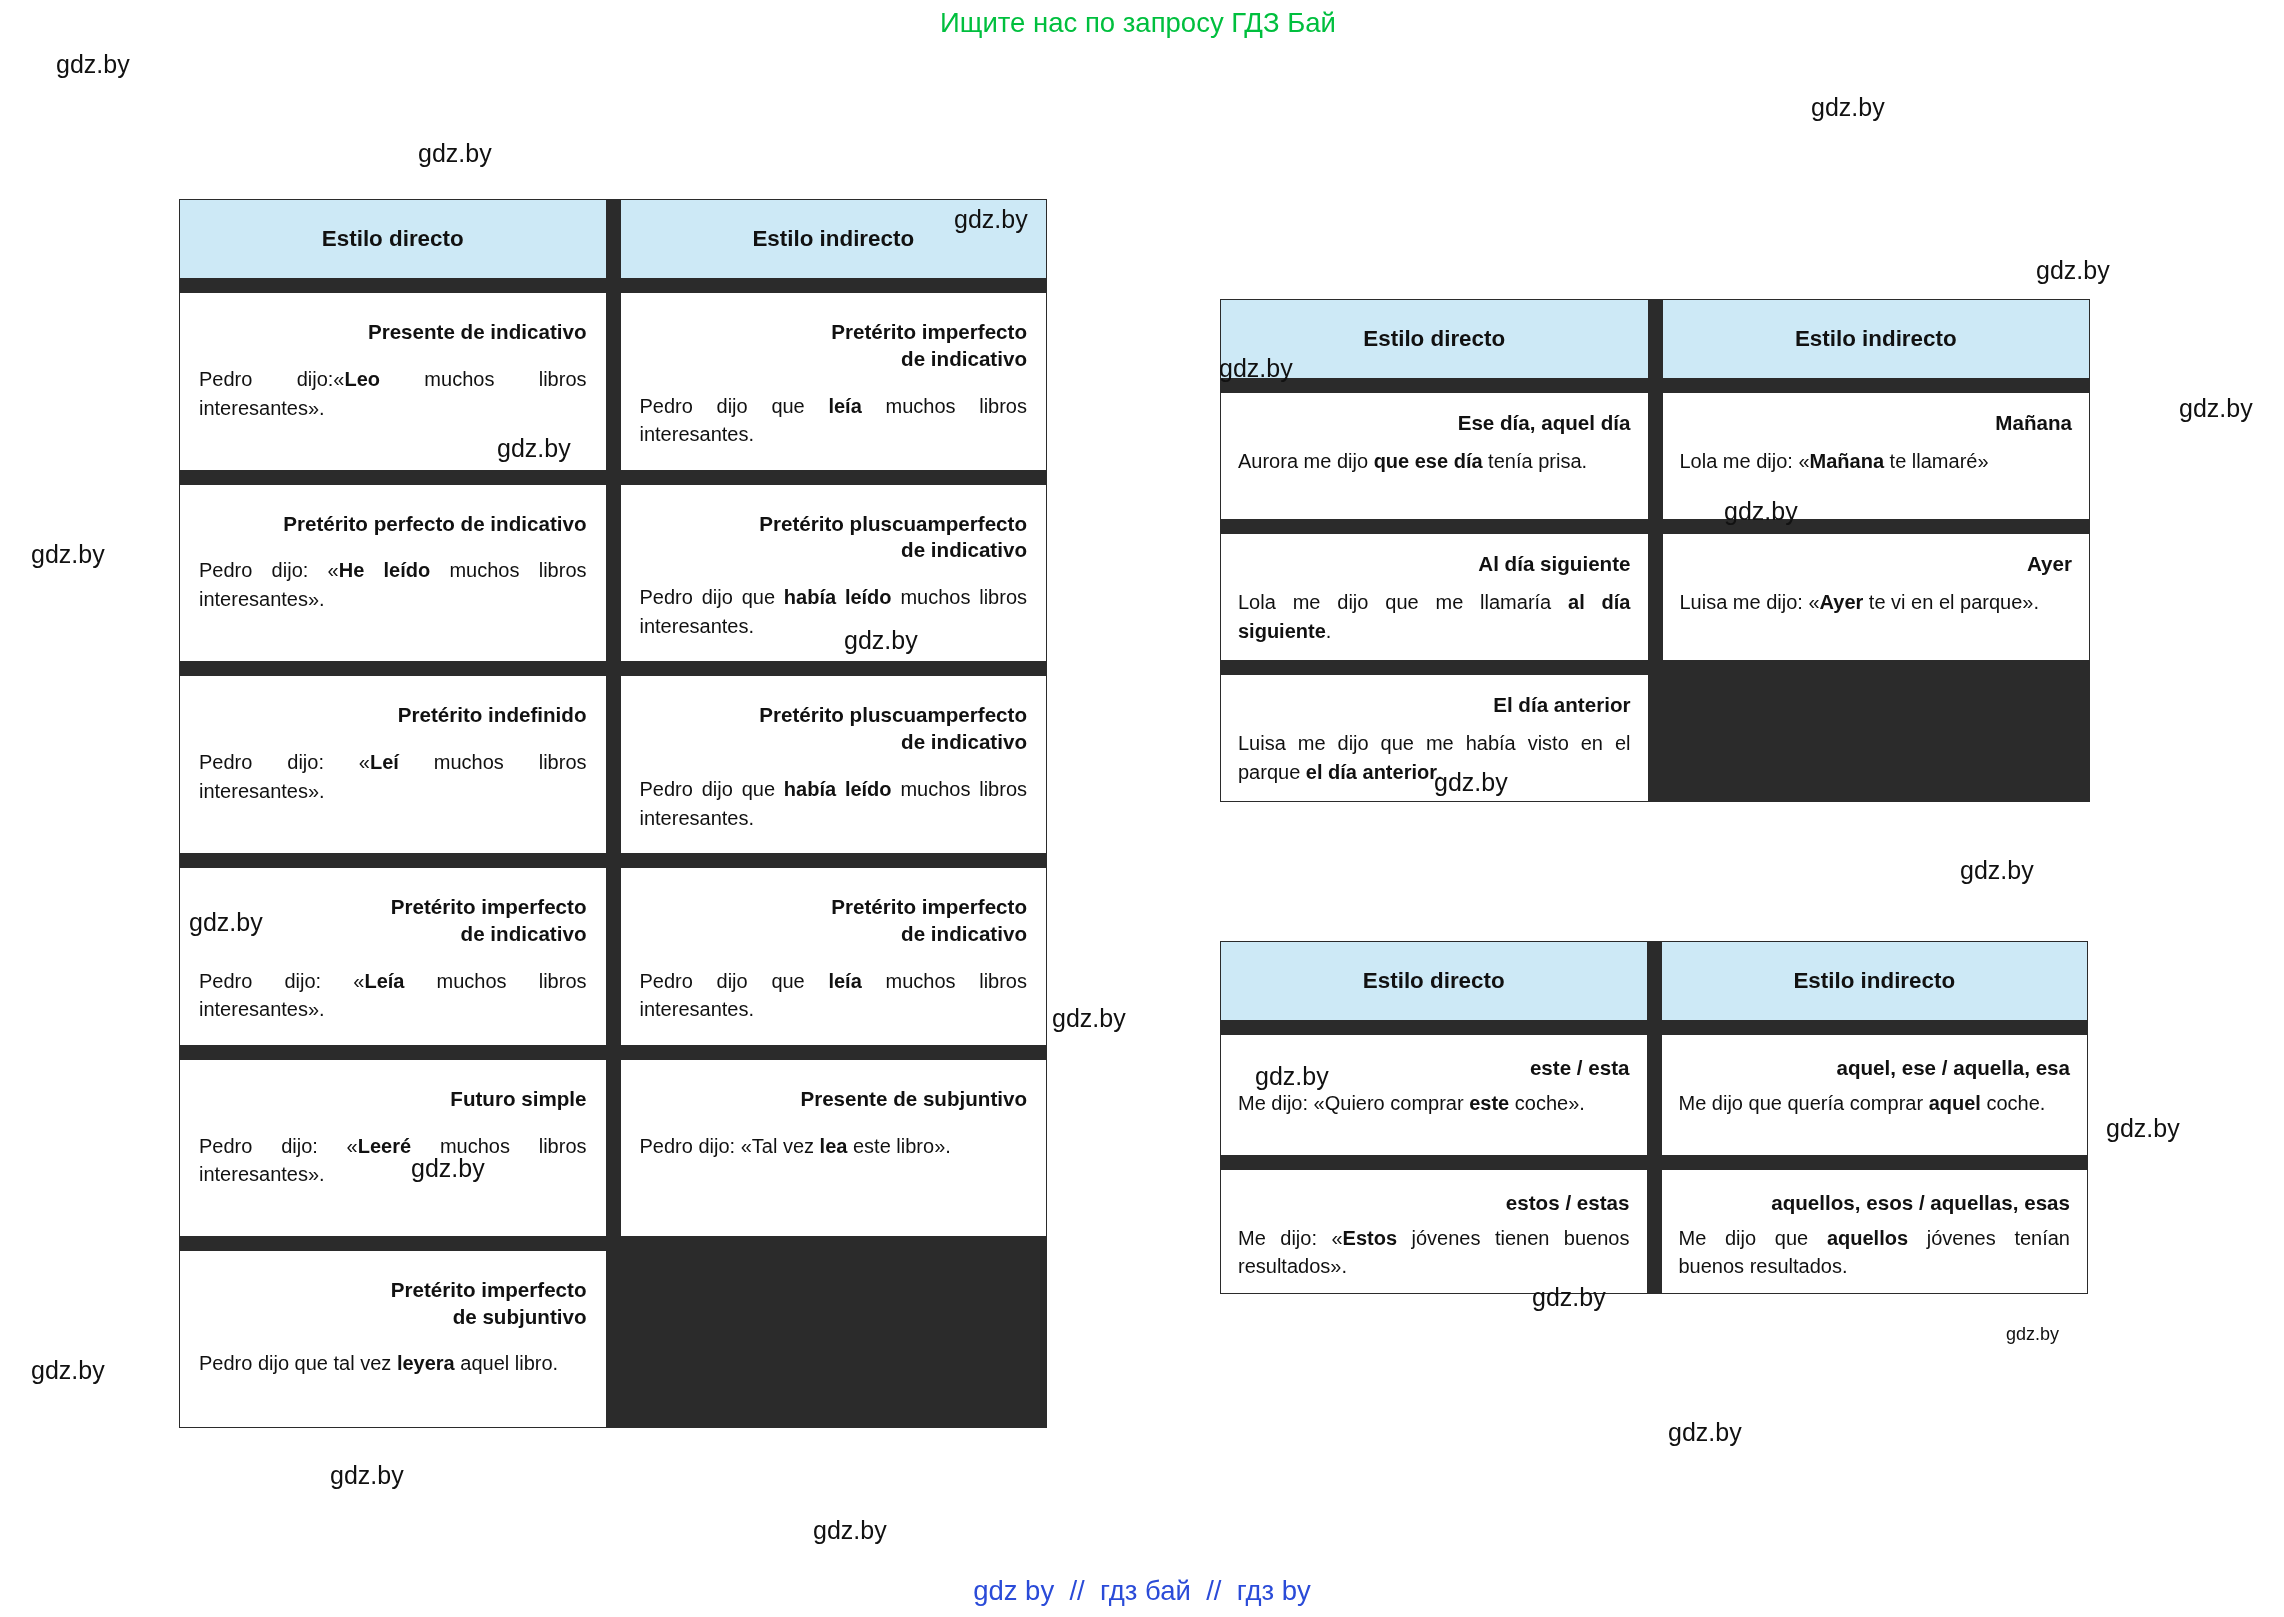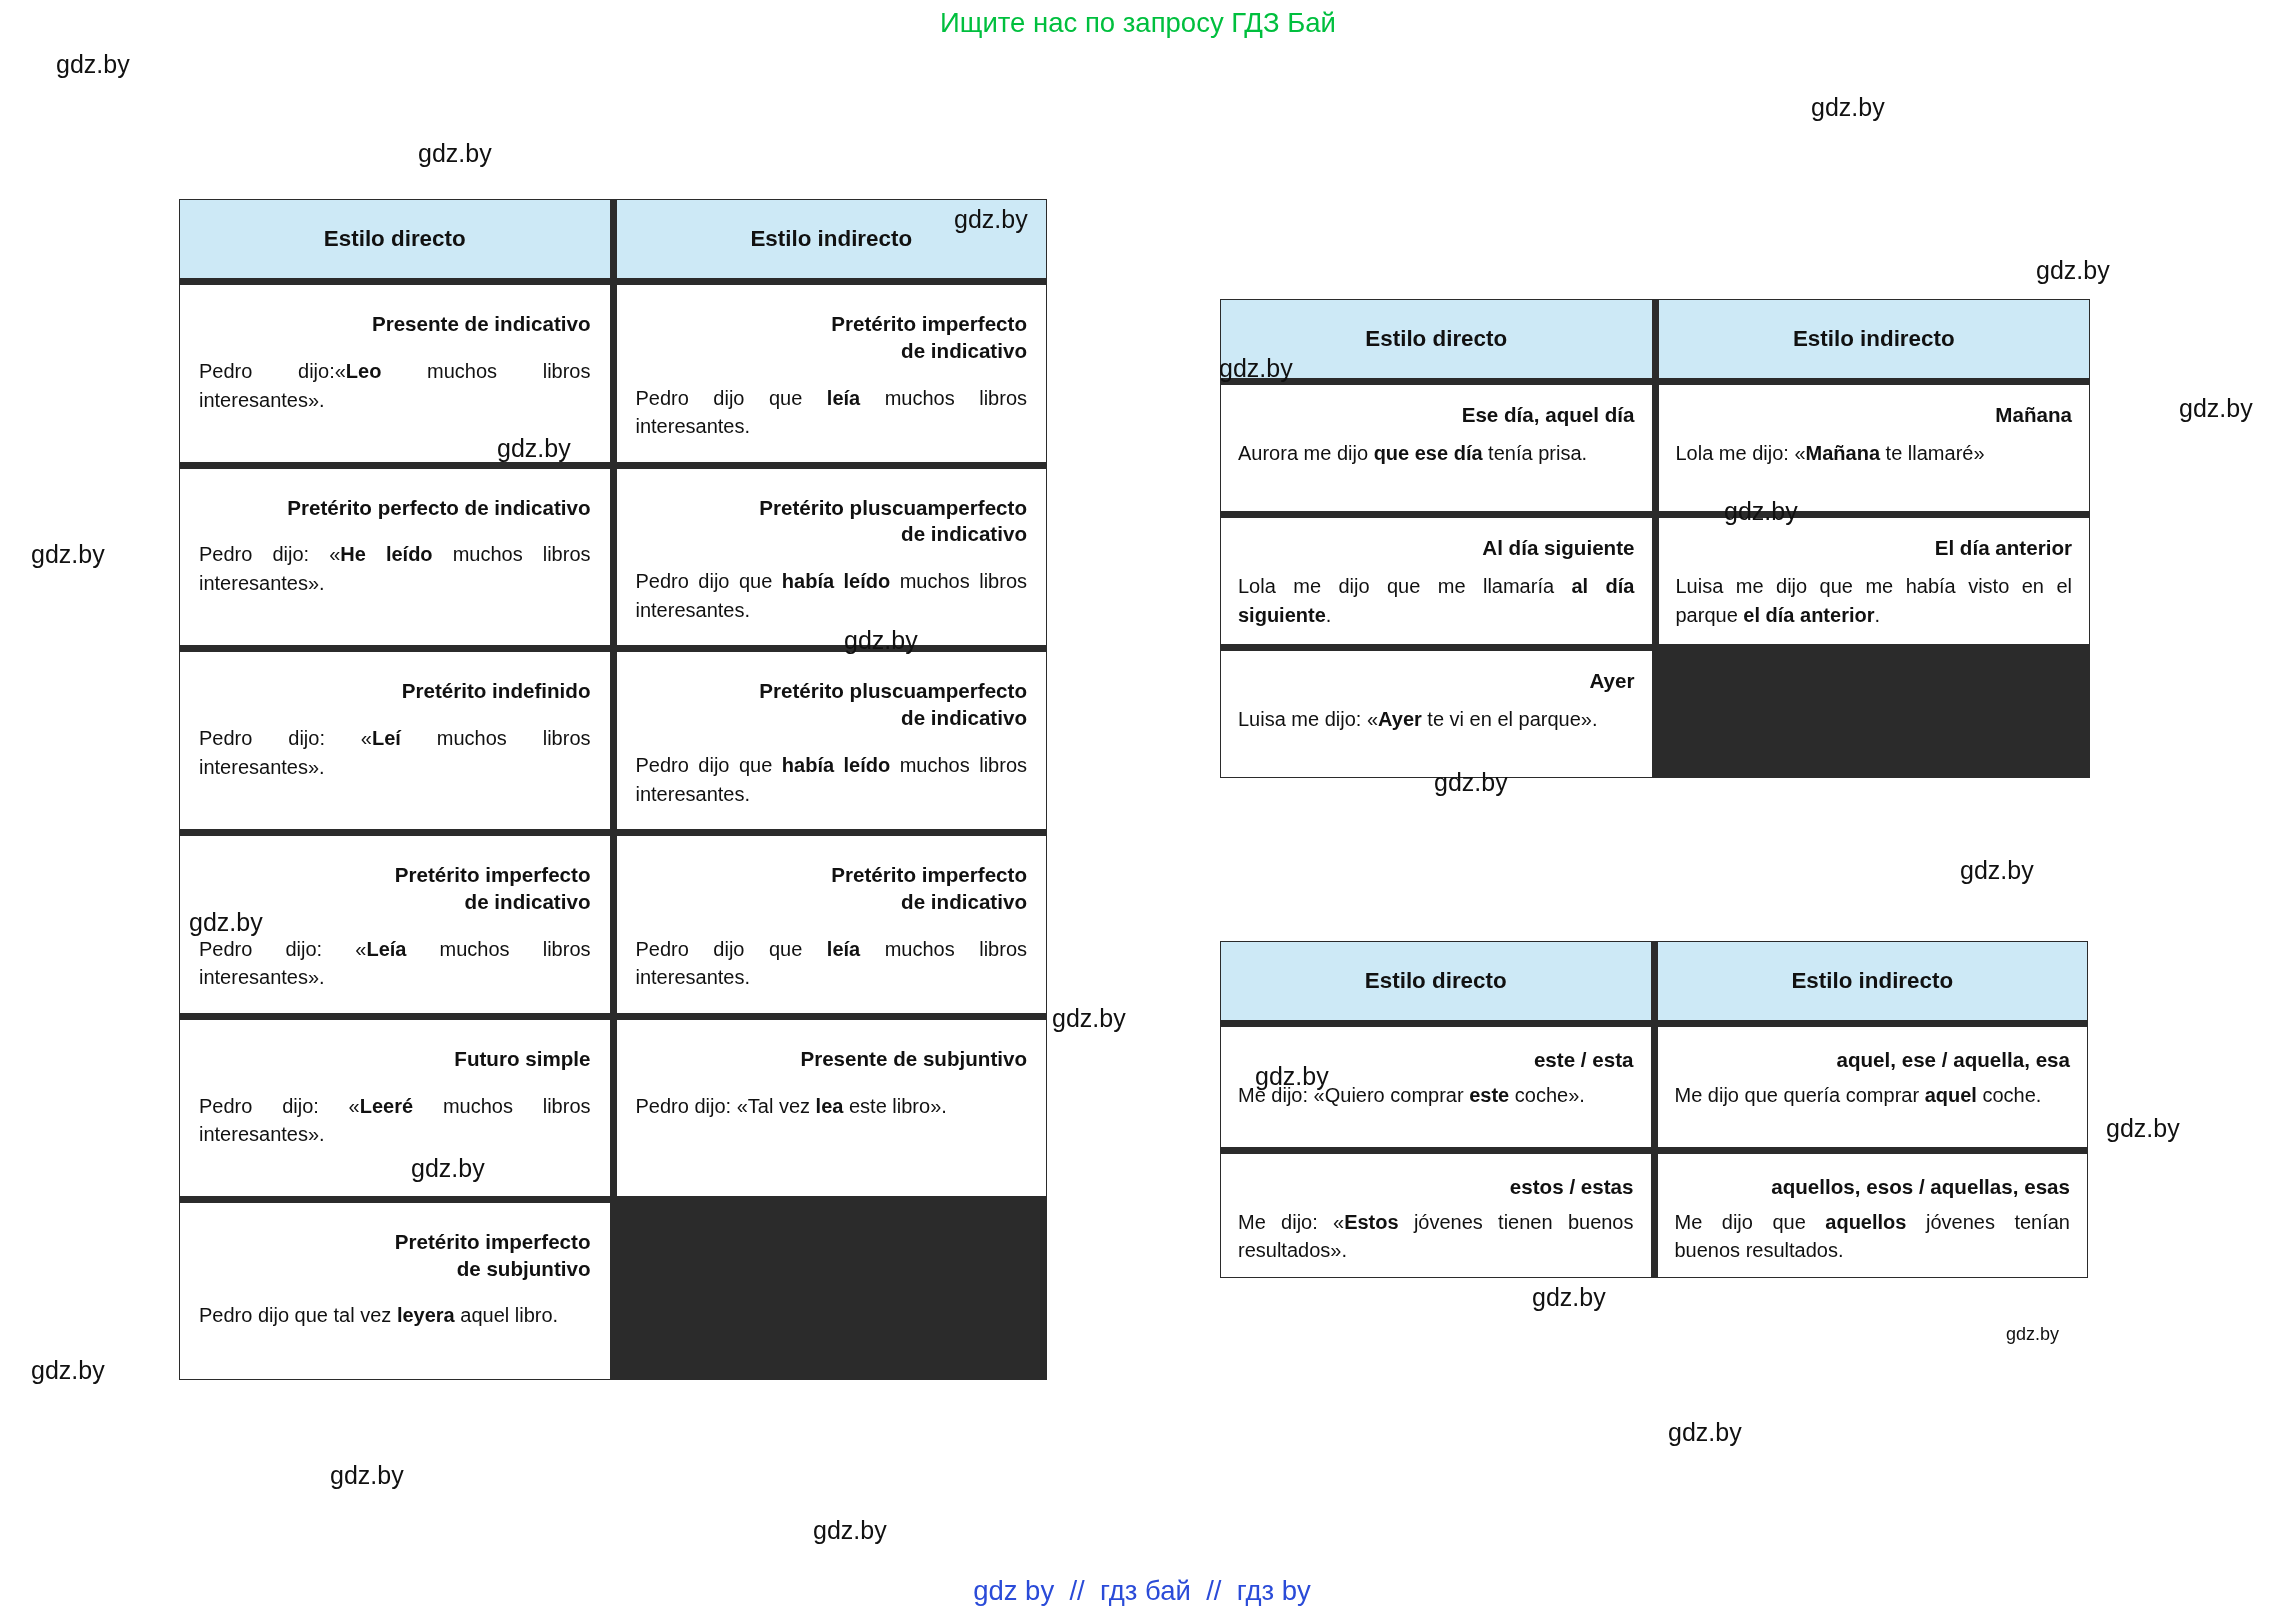--- a/index.html
+++ b/index.html
@@ -38,21 +38,21 @@
   .wm {
     position: absolute;
     font-size: 25px;
     color: #111111;
     white-space: nowrap;
   }
   .tbl {
     position: absolute;
     display: grid;
     grid-template-columns: 1fr 1fr;
-    gap: 7px;
+    gap: 15px;
     background: var(--border-dark, #2b2b2b);
     border: 1.7px solid var(--border-dark, #2b2b2b);
     z-index: 1;
   }
   .tbl-1 { left: 179px;  top: 199px;  width: 868px; }
   .tbl-2 { left: 1220px; top: 299px;  width: 870px; }
   .tbl-3 { left: 1220px; top: 941px; width: 868px; }
   .th {
     background: var(--table-header-bg, #cde9f6);
     font-weight: bold;
@@ -161,26 +161,26 @@
   <div class="td">
     <div class="cell-title">Mañana</div>
     <div class="cell-body">Lola me dijo: «<b>Mañana</b> te llamaré»</div>
   </div>
   <div class="td">
     <div class="cell-title">Al día siguiente</div>
     <div class="cell-body">Lola me dijo que me llamaría <b>al día siguiente</b>.</div>
   </div>
 
   <div class="td">
+    <div class="cell-title">Ayer</div>
+    <div class="cell-body">Luisa me dijo: «<b>Ayer</b> te vi en el parque».</div>
+  </div>
+  <div class="td">
     <div class="cell-title">El día anterior</div>
     <div class="cell-body">Luisa me dijo que me había visto en el parque <b>el día anterior</b>.</div>
-  </div>
-  <div class="td">
-    <div class="cell-title">Ayer</div>
-    <div class="cell-body">Luisa me dijo: «<b>Ayer</b> te vi en el parque».</div>
   </div>
 </div>
 
 <div class="tbl tbl-3">
   <div class="th">Estilo directo</div>
   <div class="th">Estilo indirecto</div>
 
   <div class="td">
     <div class="cell-title">este / esta</div>
     <div class="cell-body">Me dijo: «Quiero comprar <b>este</b> coche».</div>

